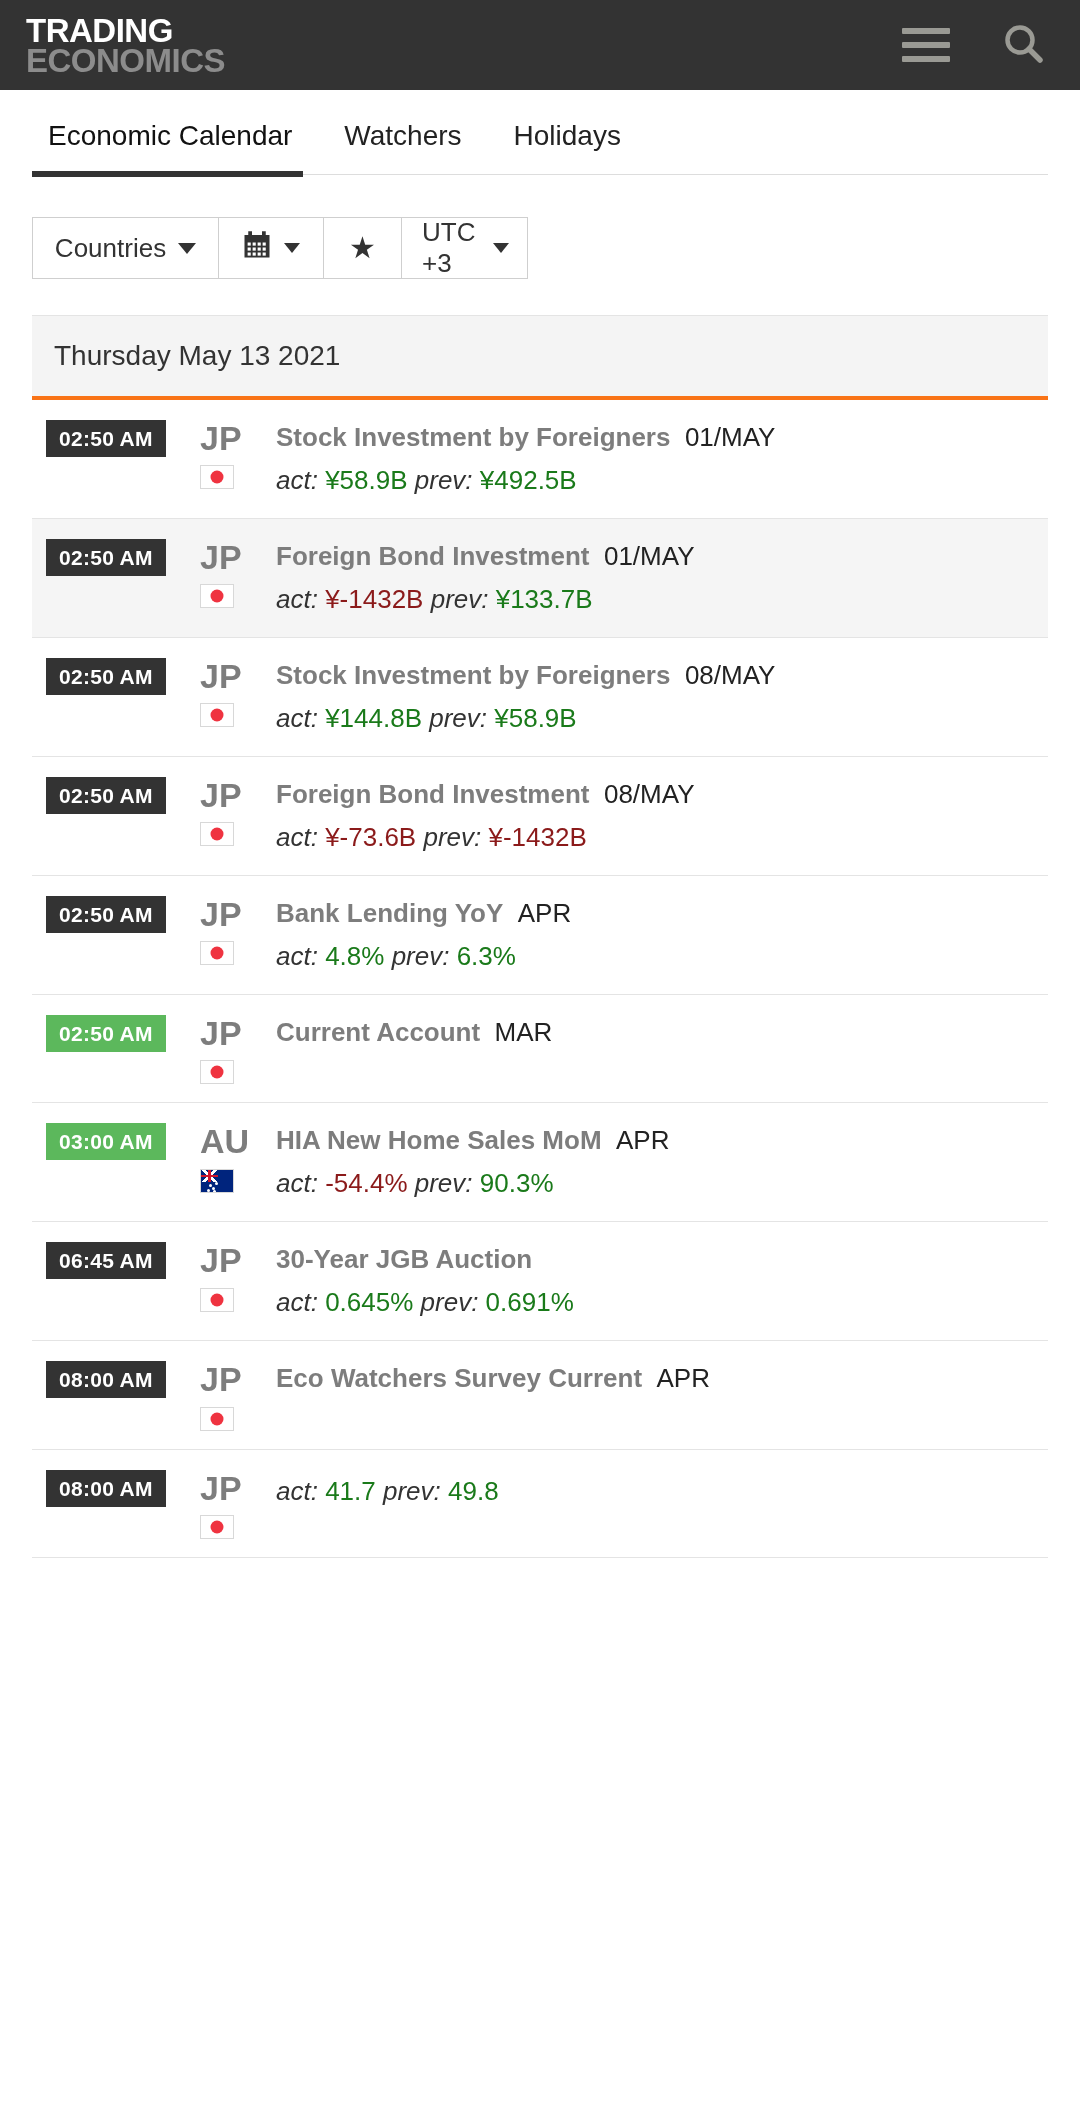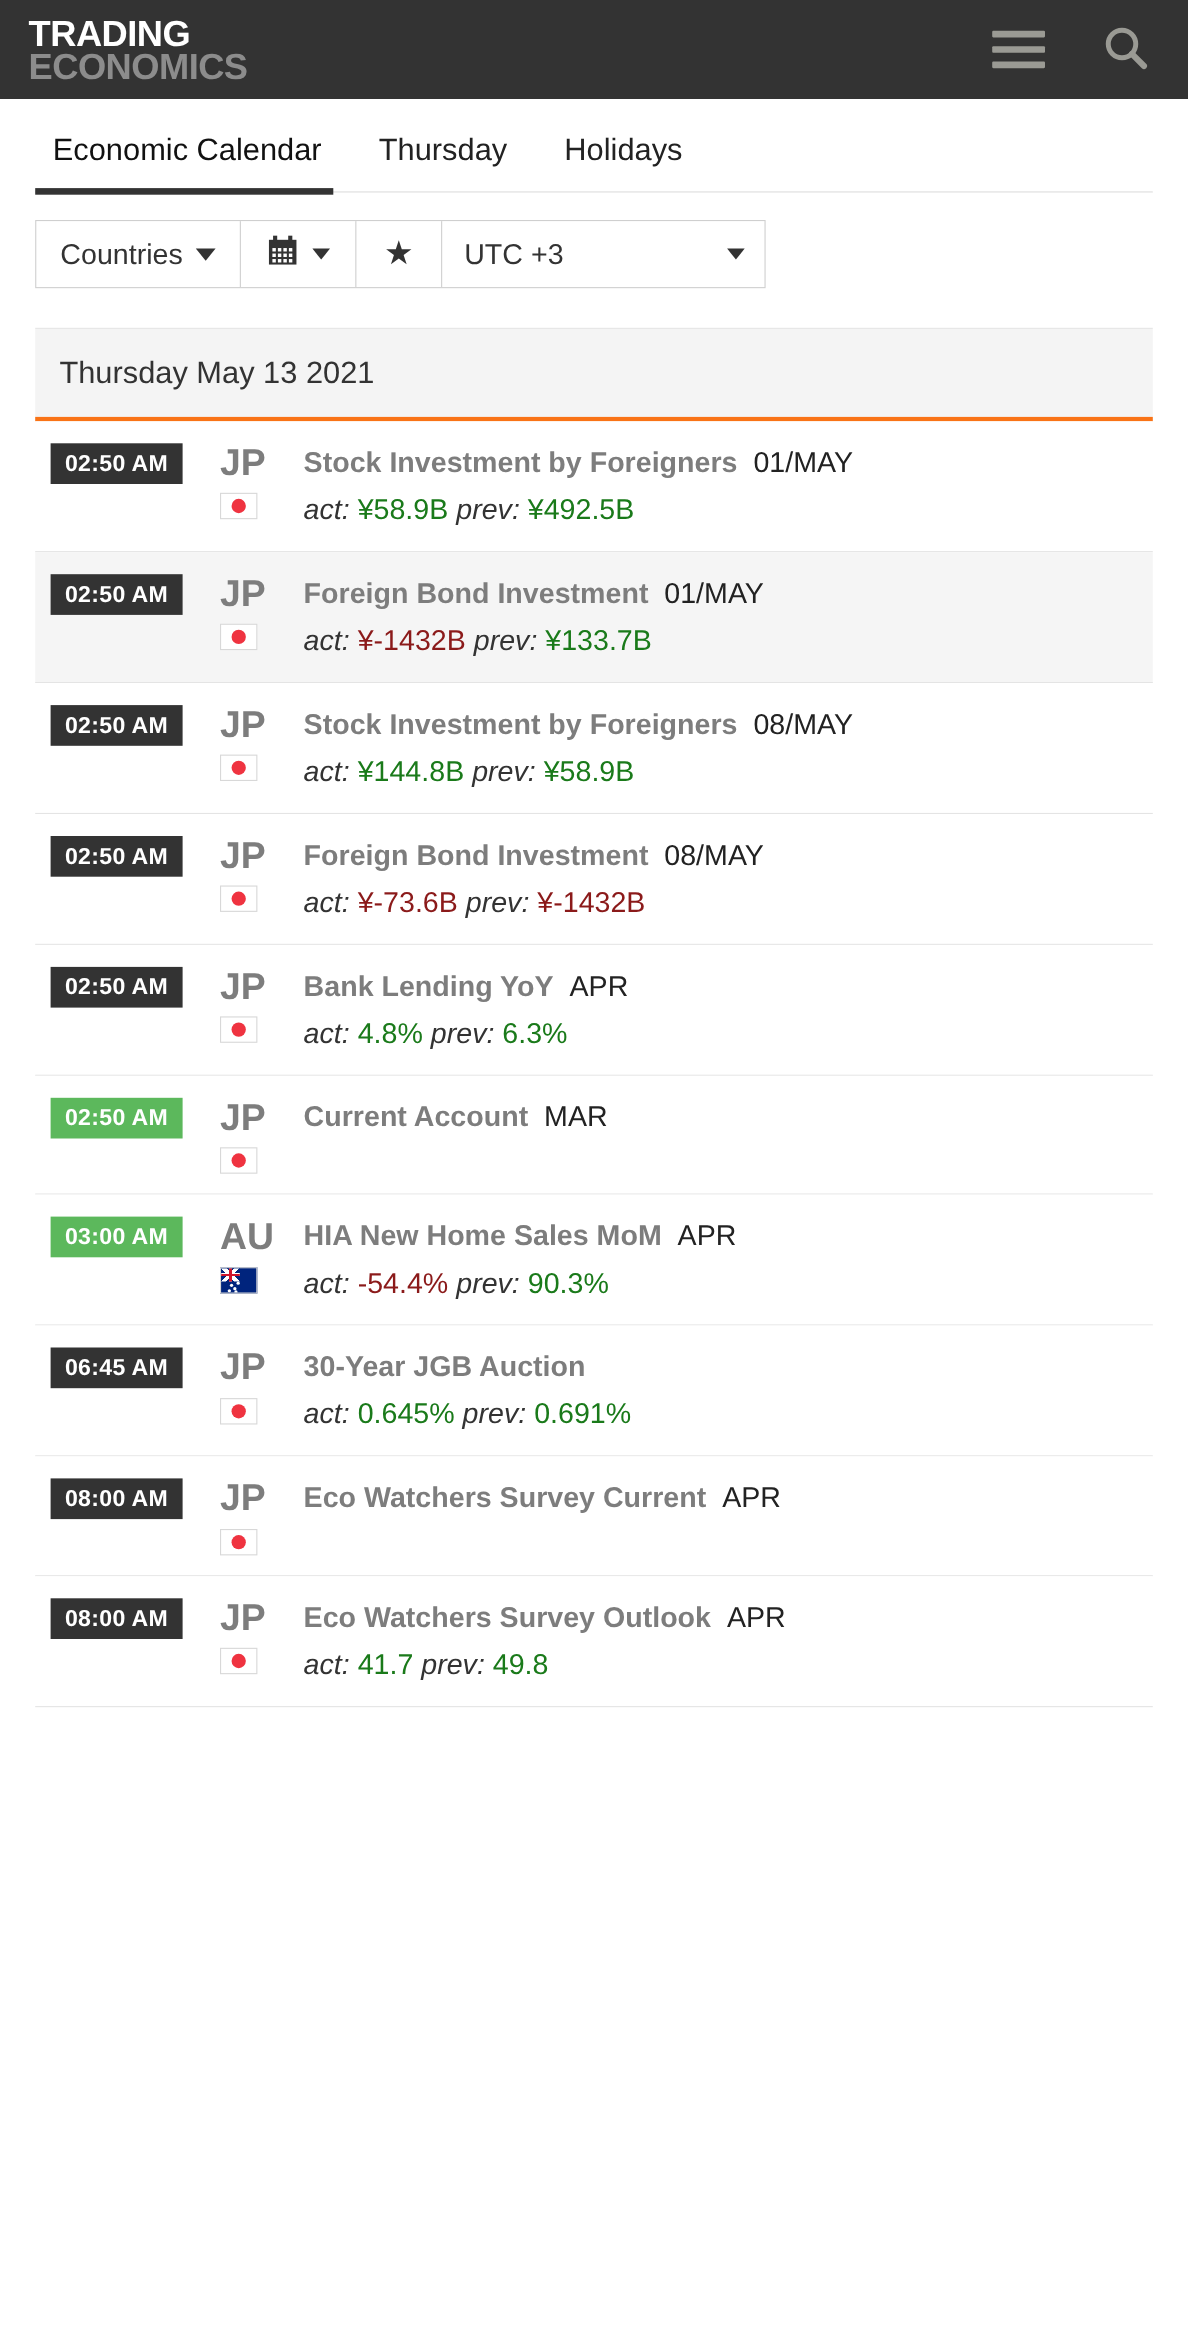--- a/index.html
+++ b/index.html
@@ -106,25 +106,25 @@
     position: absolute;
     left: 0;
     top: -3px;
     width: 271px;
     height: 6px;
     background: #333333;
   }
 
   
   .filterbar {
-    margin: 25px 32px 0 32px;
+    margin: 42px 32px 0 32px;
     display: flex;
     align-items: stretch;
     border: 1px solid #cfcfcf;
-    width: 664px;
+    width: 496px;
     height: 62px;
     background: #ffffff;
   }
   .filter-cell {
     display: flex;
     align-items: center;
     justify-content: center;
     border-right: 1px solid #cfcfcf;
     cursor: pointer;
     font-size: 26px;
@@ -305,21 +305,21 @@
         <circle cx="19" cy="18" r="12.5" fill="none" stroke="#9a9a94" stroke-width="4.5"></circle>
         <line x1="28" y1="27" x2="39" y2="38" stroke="#9a9a94" stroke-width="5.5" stroke-linecap="round"></line>
       </svg>
     </div>
   </div>
 </div>
 
 <div class="tabs-wrap">
   <div class="tabs">
     <div class="tab active">Economic Calendar</div>
-    <div class="tab">Thursday</div>
+    <div class="tab">Watchers</div>
     <div class="tab">Holidays</div>
   </div>
   <div class="tabs-rule">
     <div class="active-bar"></div>
   </div>
 </div>
 
 <div class="filterbar">
   <div class="filter-cell countries-cell">
     <span>Countries</span>
@@ -465,18 +465,17 @@
           <div class="event-title-line"><span class="event-title">Eco Watchers Survey Current</span><span class="event-ref">&nbsp;&nbsp;APR</span></div>
         </div>
       </div>
       <div class="event-row">
         <div class="col-time"><span class="time-badge">08:00 AM</span></div>
         <div class="col-country">
           <span class="country-code">JP</span>
           <span class="flag flag-jp"></span>
         </div>
         <div class="col-detail">
-          <div class="event-title-line"><span class="event-title">Eco Watchers Survey Outlook</span><span class="event-ref">&nbsp;&nbsp;APR</span></div>
           <div class="event-values"><span class="val-label">act: </span><span class="val-pos">41.7</span><span class="val-label"> prev: </span><span class="val-pos">49.8</span></div>
         </div>
       </div>
     </div>
 </div>
 
 </body></html>

